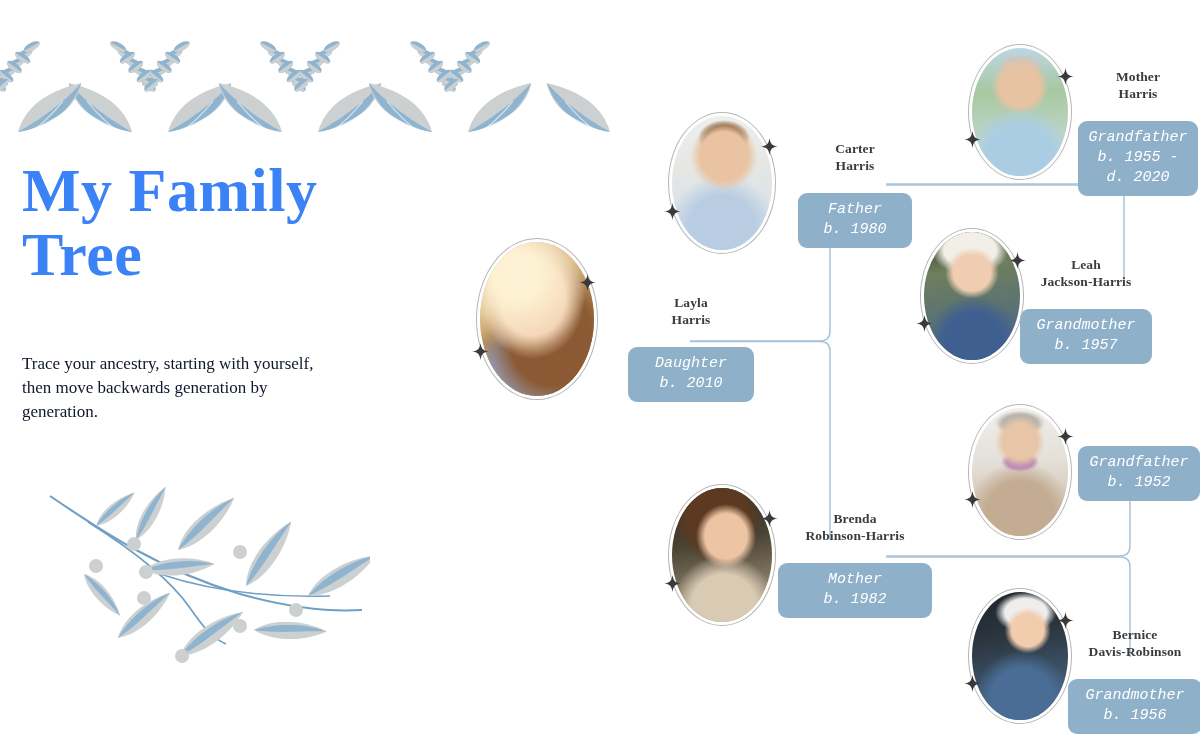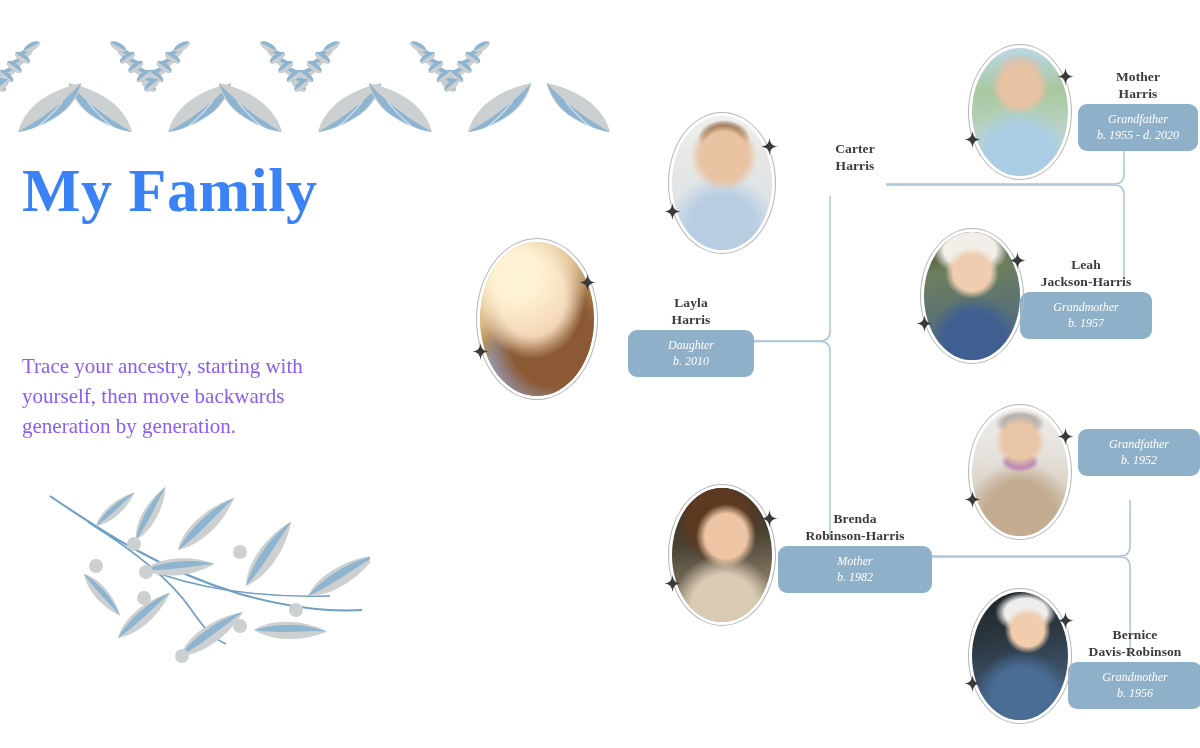--- a/index.html
+++ b/index.html
@@ -16,21 +16,21 @@
   #top-border{position:absolute;left:0;top:0;width:620px;height:132px;}
   #branch-deco{position:absolute;left:40px;top:478px;width:330px;height:232px;}
 
   #title{
     position:absolute;left:22px;top:158px;width:400px;
     font-size:62px;line-height:1.04;font-weight:700;
     color:#3b82f6;letter-spacing:.5px;
   }
   #subtitle{
     position:absolute;left:22px;top:352px;width:300px;
-    font-size:21px;line-height:1.42;color:#8b5cf6;
+    font-size:17px;line-height:1.42;color:#0f172a;
   }
 
   
   #links{position:absolute;left:0;top:0;width:1200px;height:748px;}
 
   
   .person{position:absolute;}
 
   .portrait{
     position:absolute;left:0;top:0;
@@ -59,28 +59,28 @@
     pointer-events:none;
   }
 
   .meta{position:absolute;text-align:center;}
   .pname{
     font-size:13.5px;line-height:1.28;color:#3b3b3b;
     font-weight:700;letter-spacing:.1px;
     white-space:pre-line;
   }
   .badge{
-    margin-top:1px;
+    margin-top:18px;
     background:#8fb0c9;
     border-radius:9px;
     color:#ffffff;
     font-style:italic;
-    font-size:12px;line-height:1.34;
+    font-size:15px;line-height:1.34;
     padding:7px 10px 8px;
-    font-family:Liberation Serif, serif;
+    font-family:Liberation Mono, monospace;
     box-sizing:border-box;
   }
   .badge .rel{display:block;}
   .badge .yr{display:block;}
 </style>
 </head>
 <body>
 
 <div id="stage">
 
@@ -263,20 +263,21 @@
     <g>
         <use href="#dot" x="256" y="132"></use>
       </g>
     <g>
         <use href="#dot" x="142" y="178"></use>
       </g>
   </svg>
 
   <div id="title">
     <div>My Family</div>
+    <div>Tree</div>
   </div>
   <div id="subtitle">Trace your ancestry, starting with yourself, then move backwards generation by generation.</div>
 
   <svg id="links" viewBox="0 0 1200 748">
     <g fill="none" stroke="#a9c4d8" stroke-width="1.5">
 
       <path d="M690,341 L820,341 Q830,341 830,331"></path>
       <path d="M690,341.6 L820,341.6 Q830,341.6 830,351"></path>
 
       <path d="M830,331 L830,196"></path>
@@ -330,20 +331,24 @@
       <div class="ring"></div>
       <svg class="corner" style="right:-2px;top:26px;" viewBox="0 0 20 20">
         <path d="M10,0 C11,7 13,9 20,10 C13,11 11,13 10,20 C9,13 7,11 0,10 C7,9 9,7 10,0 Z" fill="#3a3a3a"></path>
       </svg>
       <svg class="corner" style="left:-4px;bottom:34px;" viewBox="0 0 20 20">
         <path d="M10,0 C11,7 13,9 20,10 C13,11 11,13 10,20 C9,13 7,11 0,10 C7,9 9,7 10,0 Z" fill="#3a3a3a"></path>
       </svg>
     </div>
     <div class="meta" style="left:130px;top:28px;width:114px;">
       <div class="pname"><span>Carter</span><br><span>Harris</span></div>
+      <div class="badge">
+        <span class="rel">Father</span>
+        <span class="yr">b. 1980</span>
+      </div>
     </div>
   </div>
 
   <div class="person" style="left:668px;top:484px;width:300px;height:160px;">
     <div class="portrait" style="width:108px;height:142px;">
       <div class="photo">
         <i style="background:
             radial-gradient(ellipse 30% 24% at 54% 36%, #edc5a4 0 70%, rgba(237,197,164,0) 100%),
             radial-gradient(ellipse 46% 34% at 46% 22%, #5b3a21 0 66%, rgba(91,58,33,0) 100%),
             radial-gradient(ellipse 52% 38% at 52% 88%, #d9cab4 0 62%, rgba(217,202,180,0) 100%),

